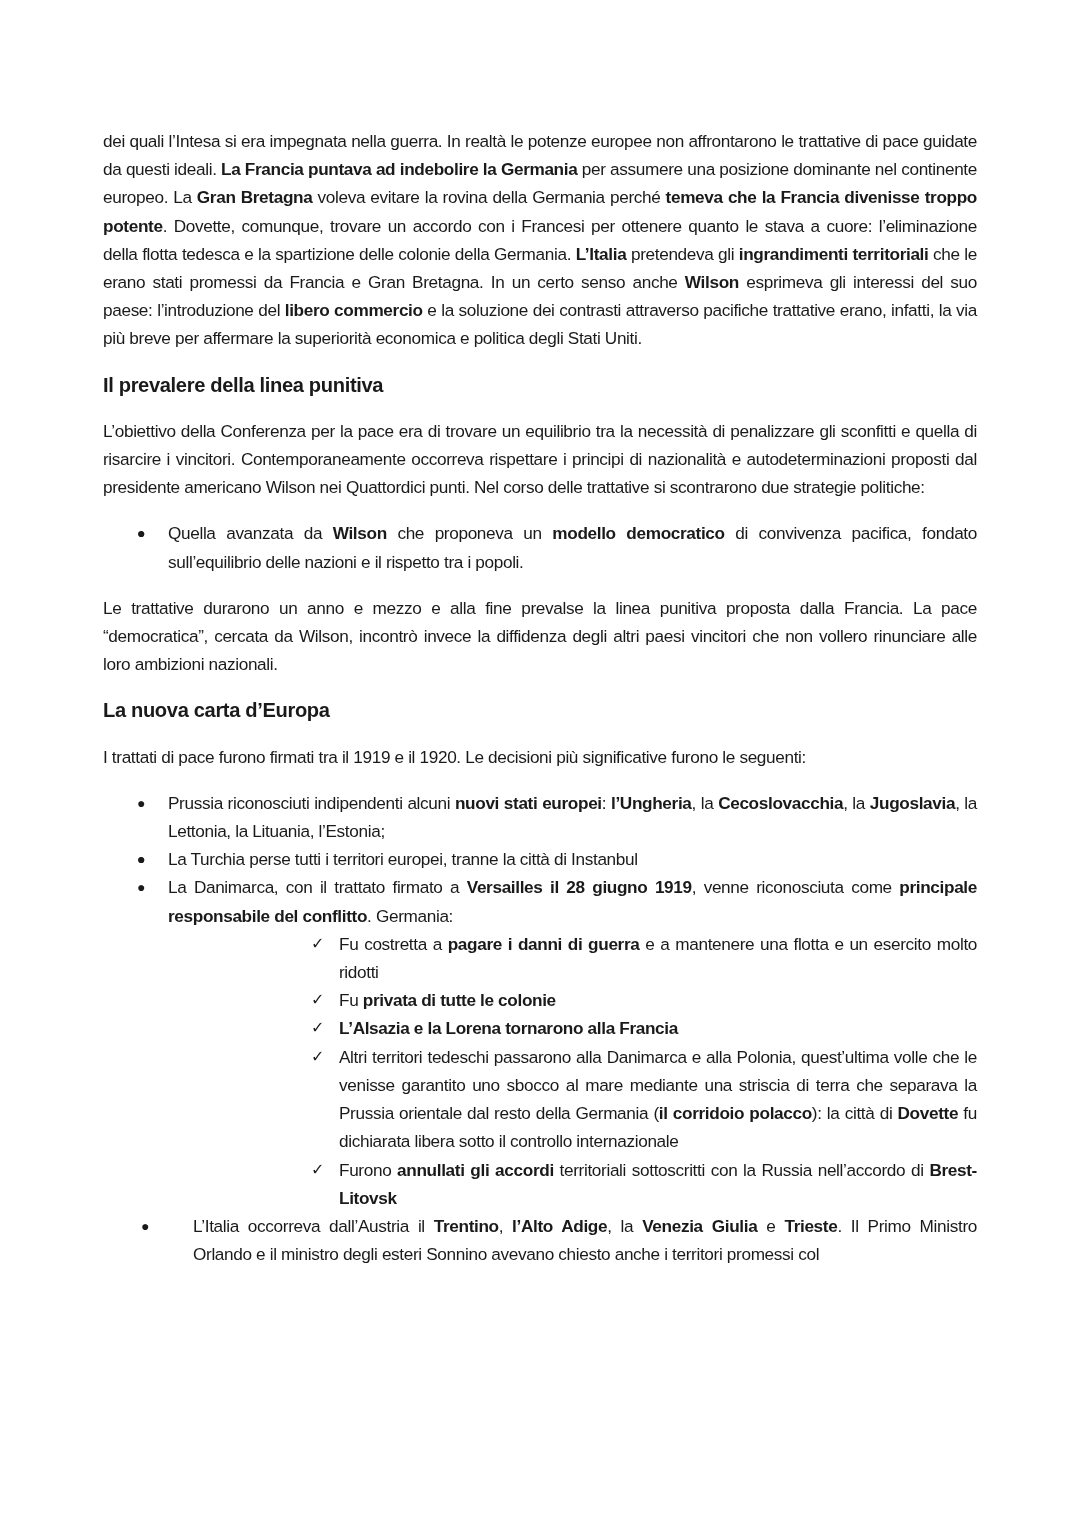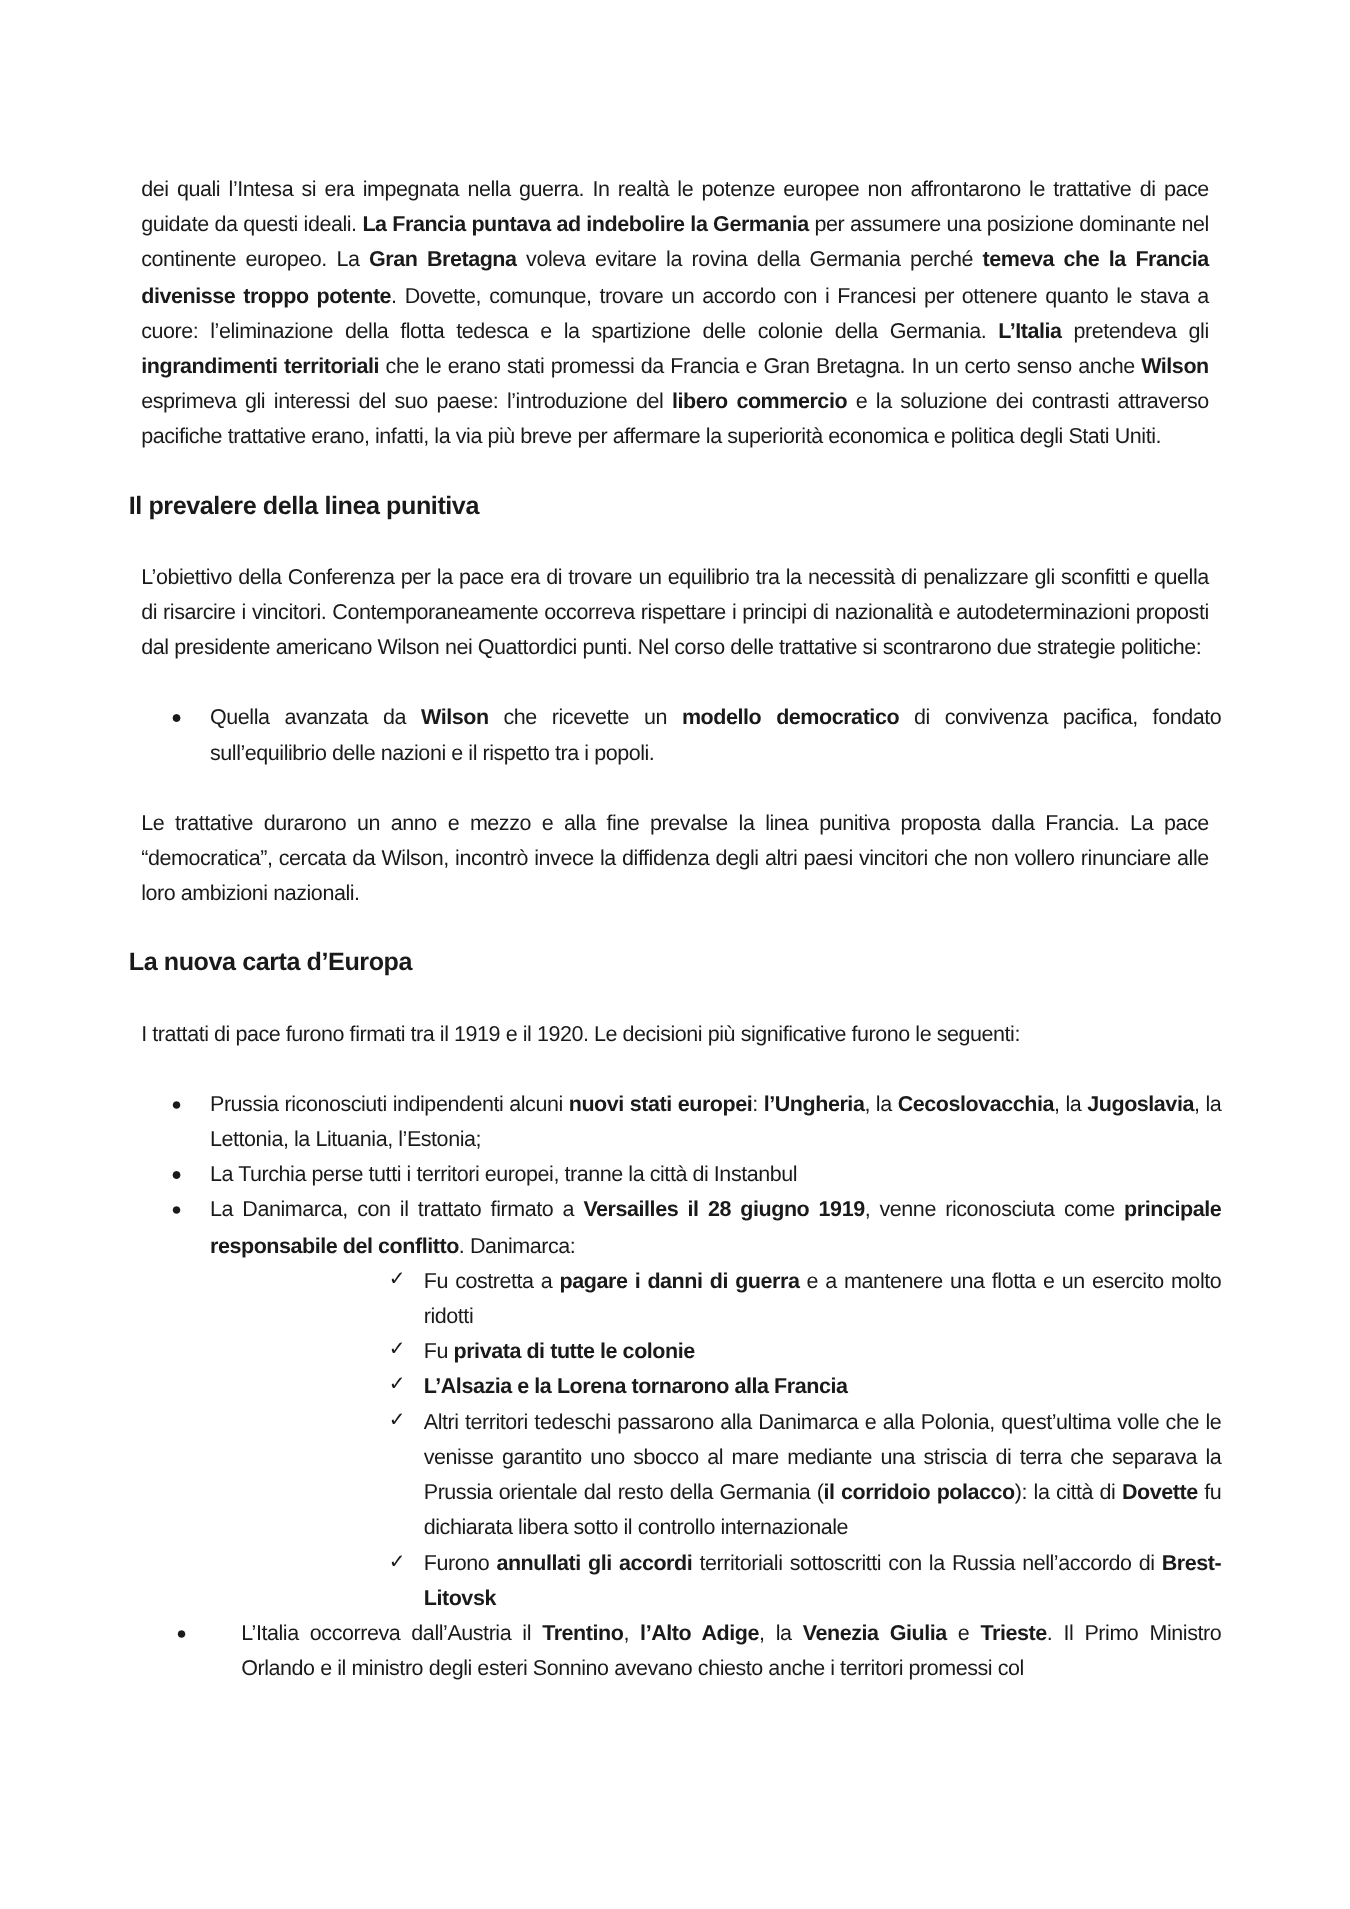--- a/index.html
+++ b/index.html
@@ -13,21 +13,21 @@
   }
   .page {
     position: absolute;
     left: 103px;
     top: 127px;
     width: 874px;
     font-size: 17.2px;
     line-height: 28.2px;
     letter-spacing: -0.35px;
   }
-  .para { margin: 10px; text-align: justify; }
+  .para { margin: 0; text-align: justify; }
   .heading { margin: 0; font-weight: bold; }
   .gap-md { height: 18px; }
   b { font-weight: bold; }
 
   ul.bullets { list-style: none; margin: 0; padding: 0; }
   ul.bullets > li {
     position: relative;
     padding-left: 65px;
     text-align: justify;
   }
@@ -69,21 +69,21 @@
   <p class="para"><span>L’obiettivo della Conferenza per la pace era di trovare un equilibrio tra la necessità di penalizzare gli sconfitti e quella di risarcire i vincitori. Contemporaneamente occorreva rispettare i principi di nazionalità e autodeterminazioni proposti dal presidente americano Wilson nei Quattordici punti. Nel corso delle trattative si scontrarono due strategie politiche:</span></p>
 
   <div class="gap-md"></div>
 
   <ul class="bullets">
     <li>
       <span class="bullet">●</span>
     </li>
     <li>
       <span class="bullet">●</span>
-      <span><span>Quella avanzata da </span><b>Wilson</b><span> che ricevette un </span><b>modello democratico</b><span> di convivenza pacifica, fondato sull’equilibrio delle nazioni e il rispetto tra i popoli.</span></span>
+      <span><span>Quella avanzata da </span><b>Wilson</b><span> che proponeva un </span><b>modello democratico</b><span> di convivenza pacifica, fondato sull’equilibrio delle nazioni e il rispetto tra i popoli.</span></span>
     </li>
   </ul>
 
   <div class="gap-md"></div>
 
   <p class="para"><span>Le trattative durarono un anno e mezzo e alla fine prevalse la linea punitiva proposta dalla Francia. La pace “democratica”, cercata da Wilson, incontrò invece la diffidenza degli altri paesi vincitori che non vollero rinunciare alle loro ambizioni nazionali.</span></p>
 
   <div class="gap-md"></div>
 
   <h3 class="heading">La nuova carta d’Europa</h3>
@@ -101,21 +101,21 @@
     </li>
     <li>
       <span class="bullet">●</span>
     </li>
     <li>
       <span class="bullet">●</span>
       <span><span>La Turchia perse tutti i territori europei, tranne la città di Instanbul</span></span>
     </li>
     <li>
       <span class="bullet">●</span>
-      <span><span>La Danimarca, con il trattato firmato a </span><b>Versailles il 28 giugno 1919</b><span>, venne riconosciuta come </span><b>principale responsabile del conflitto</b><span>. Danimarca:</span></span>
+      <span><span>La Danimarca, con il trattato firmato a </span><b>Versailles il 28 giugno 1919</b><span>, venne riconosciuta come </span><b>principale responsabile del conflitto</b><span>. Germania:</span></span>
     </li>
   </ul>
 
   <ul class="checks">
     <li>
       <span class="check">✓</span>
       <span><span>Fu costretta a </span><b>pagare i danni di guerra</b><span> e a mantenere una flotta e un esercito molto ridotti</span></span>
     </li>
     <li>
       <span class="check">✓</span>

